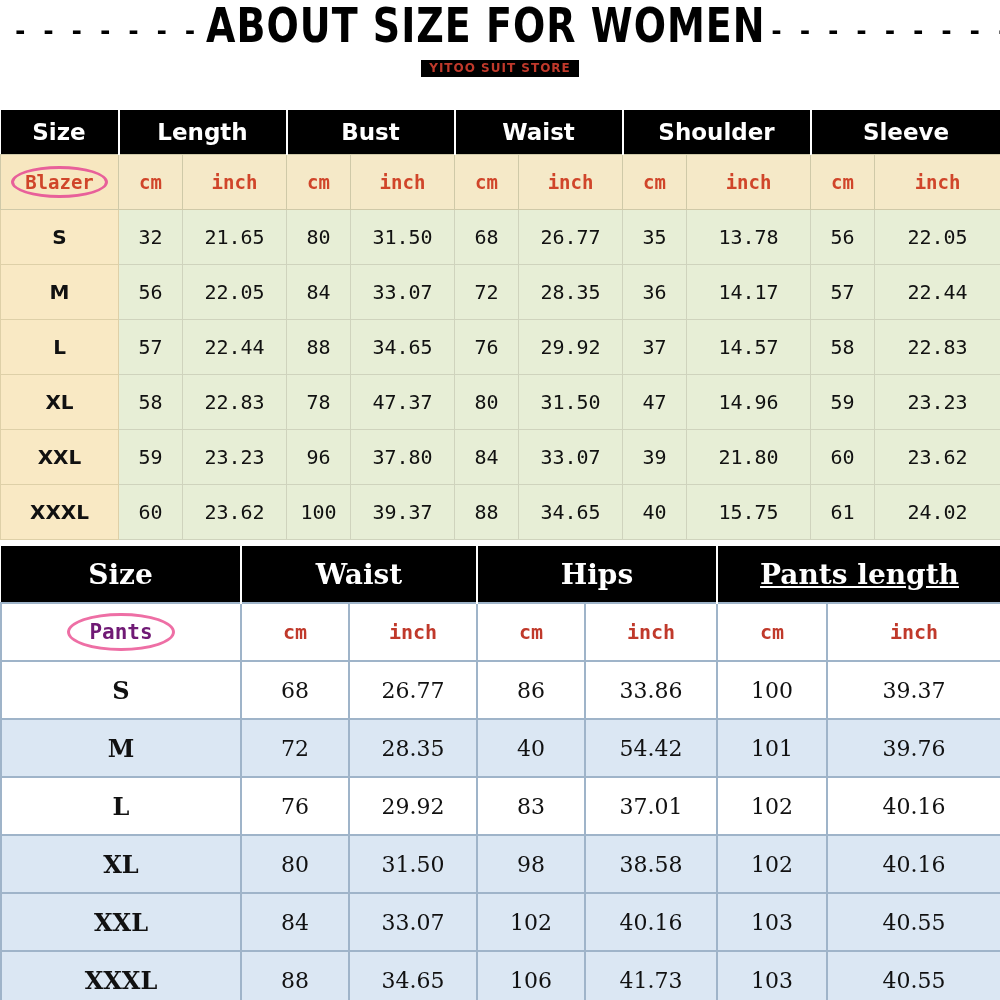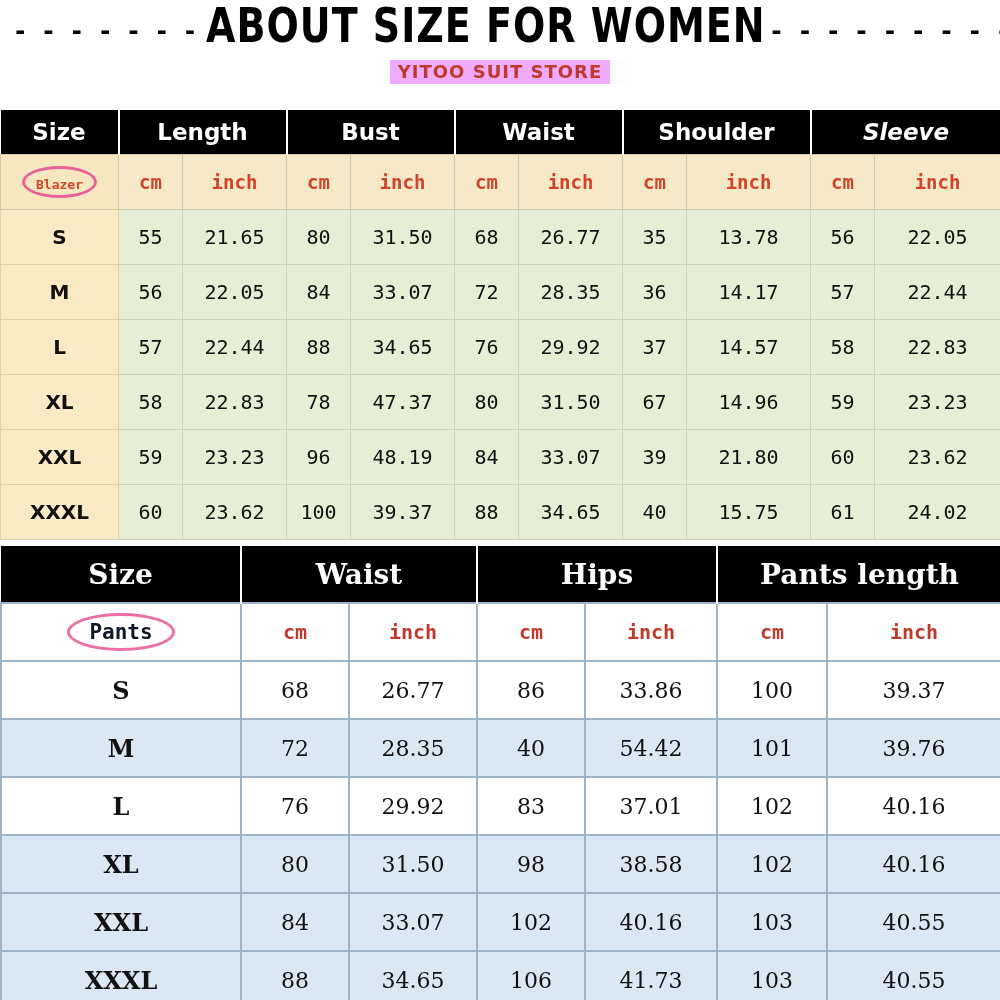--- a/index.html
+++ b/index.html
@@ -55,24 +55,24 @@
     font-size: 38px;
     font-weight: bold;
     letter-spacing: 1px;
     color: #000000;
     white-space: nowrap;
     transform: scaleY(1.25);
     transform-origin: center;
   }
   .store-name {
     margin-top: 12px;
-    background: #f0abfc;
+    background: #000000;
     color: #c0392b;
     font-family: "DejaVu Sans", sans-serif;
-    font-size: 18px;
+    font-size: 12px;
     font-weight: bold;
     letter-spacing: 1px;
     padding: 1px 8px 2px 8px;
   }
 
   
   table {
     border-collapse: collapse;
     width: 1000px;
     table-layout: fixed;
@@ -86,21 +86,21 @@
   
   .t1 .hdr th {
     background: #000000;
     color: #ffffff;
     font-family: "DejaVu Sans", sans-serif;
     font-size: 23px;
     font-weight: bold;
     height: 42px;
     border-right: 2px solid #ffffff;
   }
-  .t1 .hdr th:last-child { border-right: none; font-style: italic; }
+  .t1 .hdr th:last-child { border-right: none; }
 
   .t1 .unit td {
     height: 52px;
     font-family: "DejaVu Sans Mono", monospace;
     font-size: 19px;
     font-weight: bold;
     color: #d0452a;
     background: #f5e9c8;
     border: 1px solid #cfc9a8;
   }
@@ -133,40 +133,40 @@
     position: absolute;
     left: 0; top: 0; right: 0; bottom: 0;
     border: 3px solid #e8609a;
     border-radius: 50%;
     box-sizing: border-box;
     pointer-events: none;
   }
   .ellipse-wrap span.txt {
     position: relative;
     font-family: "DejaVu Sans Mono", monospace;
-    font-size: 13px;
+    font-size: 19px;
     font-weight: bold;
     color: #d0452a;
   }
 
   
   .gap-black {
     height: 6px;
     background: #ffffff;
   }
   .t2 .hdr th {
     background: #000000;
     color: #ffffff;
     font-family: "DejaVu Serif", serif;
     font-size: 28px;
     font-weight: bold;
     height: 54px;
     border-right: 2px solid #ffffff;
   }
-  .t2 .hdr th:last-child { border-right: none; }
+  .t2 .hdr th:last-child { border-right: none; text-decoration: underline; }
 
   .t2 .unit td {
     height: 54px;
     background: #ffffff;
     font-family: "DejaVu Sans Mono", monospace;
     font-size: 20px;
     font-weight: bold;
     color: #c0392b;
     border: 2px solid #9fb4c9;
   }
@@ -181,21 +181,21 @@
   .t2 tbody tr.blue td { background: #dbe7f3; }
   .t2 tbody td.sizelabel {
     font-family: "DejaVu Serif", serif;
     font-weight: bold;
     font-size: 24px;
   }
   .t2 .ellipse-wrap span.txt {
     font-family: "DejaVu Sans Mono", monospace;
     font-size: 21px;
     font-weight: bold;
-    color: #0f172a;
+    color: #701a75;
   }
   .t2 .ellipse-wrap { padding: 7px 22px; }
   .t2 .ellipse-wrap .ell { border: 3px solid #ee6fa5; }
 </style>
 </head>
 <body>
 
 <div class="page">
 
   <div class="header">
@@ -246,21 +246,21 @@
         <td>cm</td>
         <td>inch</td>
         <td>cm</td>
         <td>inch</td>
         <td>cm</td>
         <td>inch</td>
       </tr>
 
       <tr>
         <td class="sizelabel">S</td>
-        <td>55</td>
+        <td>32</td>
         <td>21.65</td>
         <td>80</td>
         <td>31.50</td>
         <td>68</td>
         <td>26.77</td>
         <td>35</td>
         <td>13.78</td>
         <td>56</td>
         <td>22.05</td>
       </tr>
@@ -291,31 +291,31 @@
         <td>22.83</td>
       </tr>
       <tr>
         <td class="sizelabel">XL</td>
         <td>58</td>
         <td>22.83</td>
         <td>78</td>
         <td>47.37</td>
         <td>80</td>
         <td>31.50</td>
-        <td>67</td>
+        <td>47</td>
         <td>14.96</td>
         <td>59</td>
         <td>23.23</td>
       </tr>
       <tr>
         <td class="sizelabel">XXL</td>
         <td>59</td>
         <td>23.23</td>
         <td>96</td>
-        <td>48.19</td>
+        <td>37.80</td>
         <td>84</td>
         <td>33.07</td>
         <td>39</td>
         <td>21.80</td>
         <td>60</td>
         <td>23.62</td>
       </tr>
       <tr>
         <td class="sizelabel">XXXL</td>
         <td>60</td>

